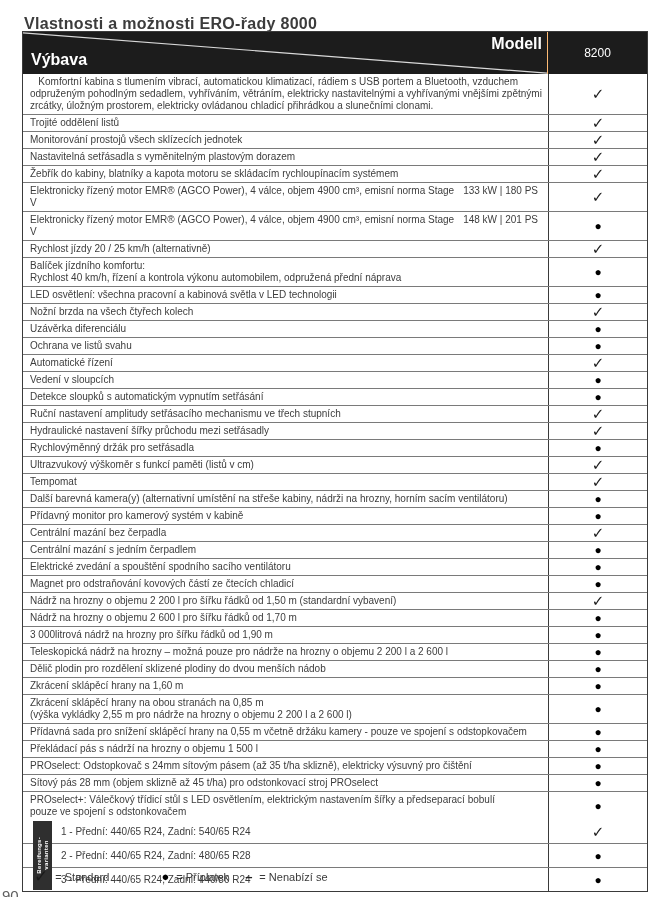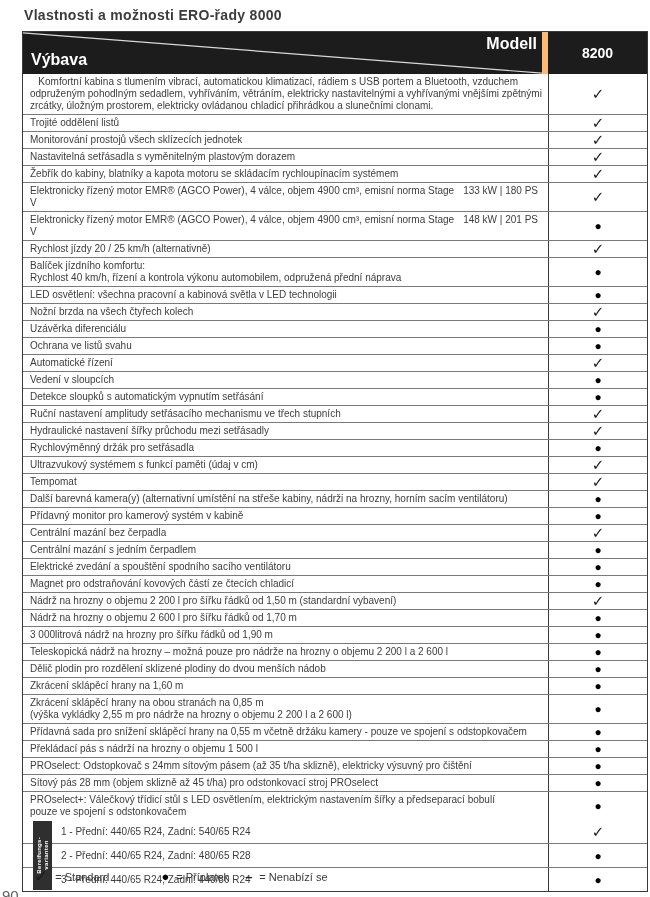--- a/index.html
+++ b/index.html
@@ -3,36 +3,36 @@
 <meta charset="utf-8">
 <style>
   html,body{margin:0;padding:0;}
   body{
     width:650px;height:897px;position:relative;overflow:hidden;
     background:#ffffff;
     font-family:"Liberation Sans","DejaVu Sans",sans-serif;
     -webkit-font-smoothing:antialiased;
   }
   .page-title{
-    position:absolute;left:24px;top:7px;
-    font-size:14px;font-weight:600;letter-spacing:.3px;color:#3c3c3c;
+    position:absolute;left:24px;top:15px;
+    font-size:16px;font-weight:600;letter-spacing:.3px;color:#3c3c3c;
   }
   .feature-table{
     position:absolute;left:22px;top:31px;width:626px;
     border:1px solid #3a3a3a;box-sizing:border-box;background:#fff;
   }
   
   .thead{display:flex;height:42px;background:#1c1c1c;color:#fff;}
   .thead .hcell-left{flex:1;position:relative;}
   .thead .hcell-left svg{position:absolute;inset:0;width:100%;height:100%;}
   .hlabel-equip{position:absolute;left:8px;bottom:5px;font-size:16px;font-weight:700;}
   .hlabel-model{position:absolute;right:5px;top:3px;font-size:16px;font-weight:700;}
   .thead .hcell-right{
-    width:99px;border-left:6px solid #fdba74;display:flex;
-    align-items:center;justify-content:center;font-size:14px;font-weight:700;
+    width:99px;border-left:1px solid #fdba74;display:flex;
+    align-items:center;justify-content:center;font-size:12px;font-weight:400;
   }
   
   .trow{display:flex;border-top:1px solid #7a7a7a;min-height:15px;}
   .trow:first-child{border-top:none;justify-content:space-between;}
   .cell-text{
     flex:1;display:flex;align-items:center;
     font-size:10px;line-height:12px;color:#3d3d3d;
     padding:2px 4px 2px 7px;box-sizing:border-box;
   }
   .cell-text .main{flex:1;white-space:pre-wrap;}
@@ -257,21 +257,21 @@
     <div class="cell-text">
       <span class="main">Rychlovýměnný držák pro setřásadla</span>
 
     </div>
     <div class="cell-mark">
       <span class="dot">●</span>
     </div>
   </div>
       <div class="trow">
     <div class="cell-text">
-      <span class="main">Ultrazvukový systémem s funkcí paměti (údaj v cm)</span>
+      <span class="main">Ultrazvukový výškoměr s funkcí paměti (listů v cm)</span>
 
     </div>
     <div class="cell-mark">
       <span class="check">✓</span>
     </div>
   </div>
       <div class="trow">
     <div class="cell-text">
       <span class="main">Tempomat</span>
 

